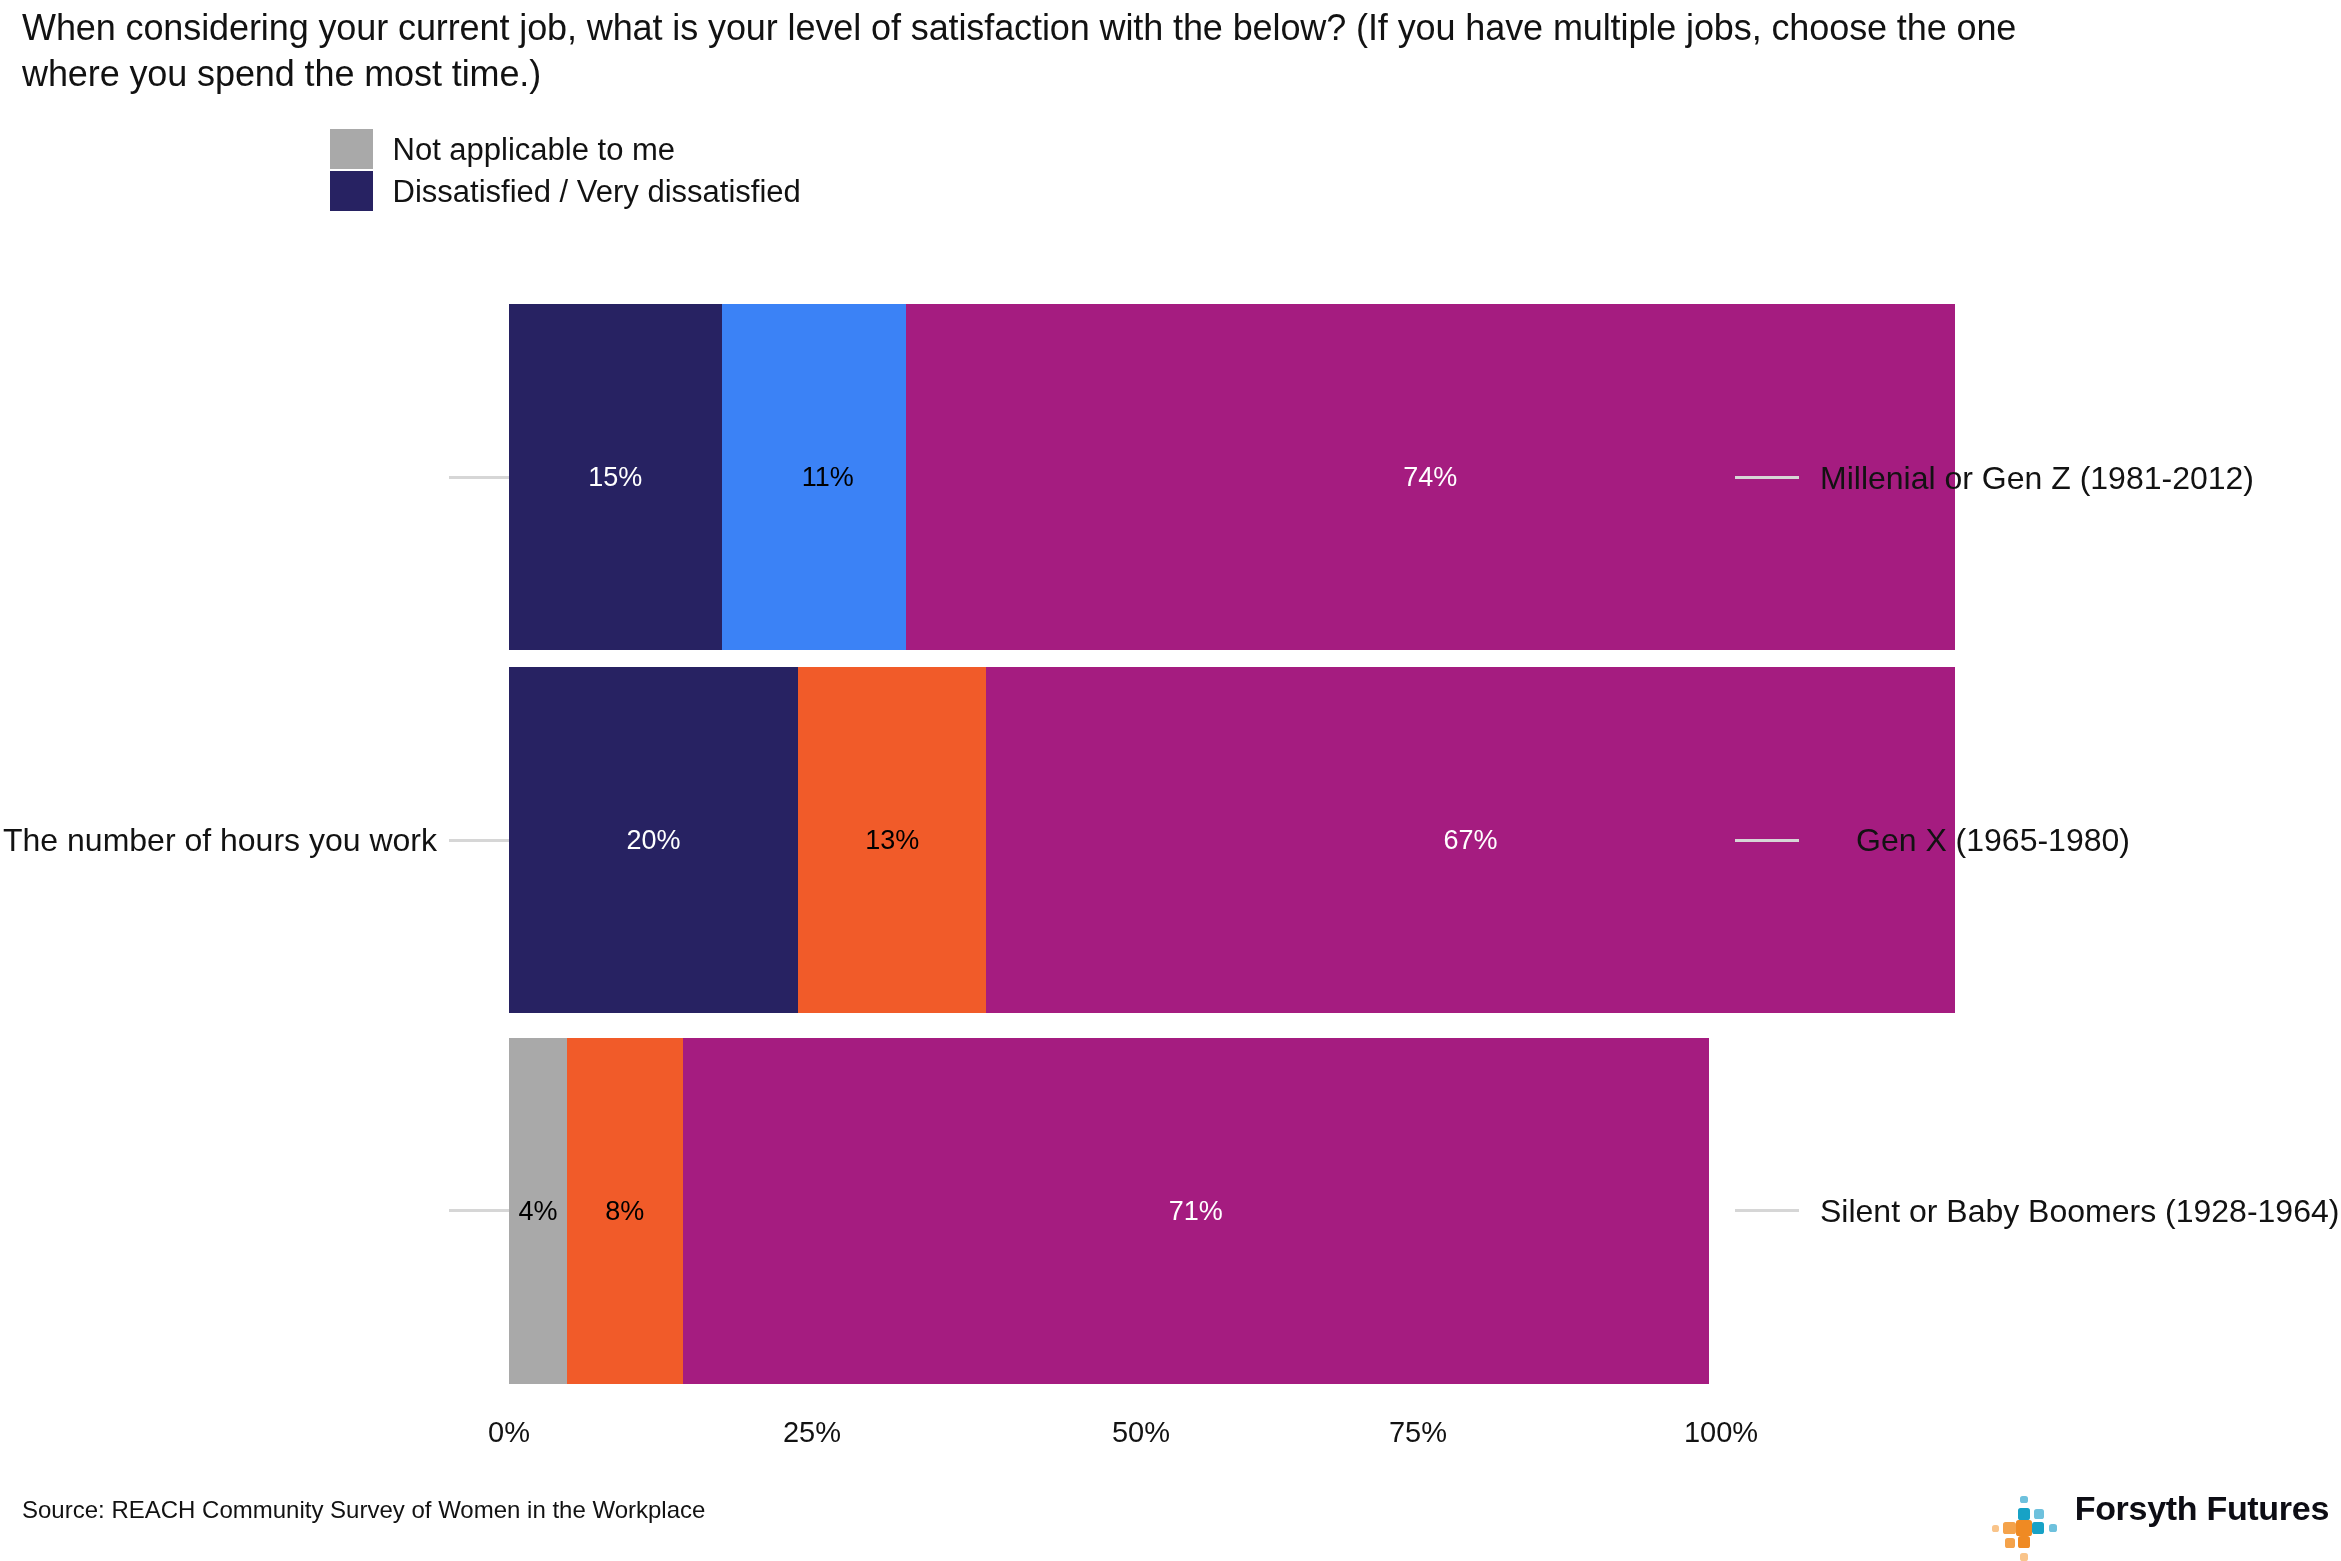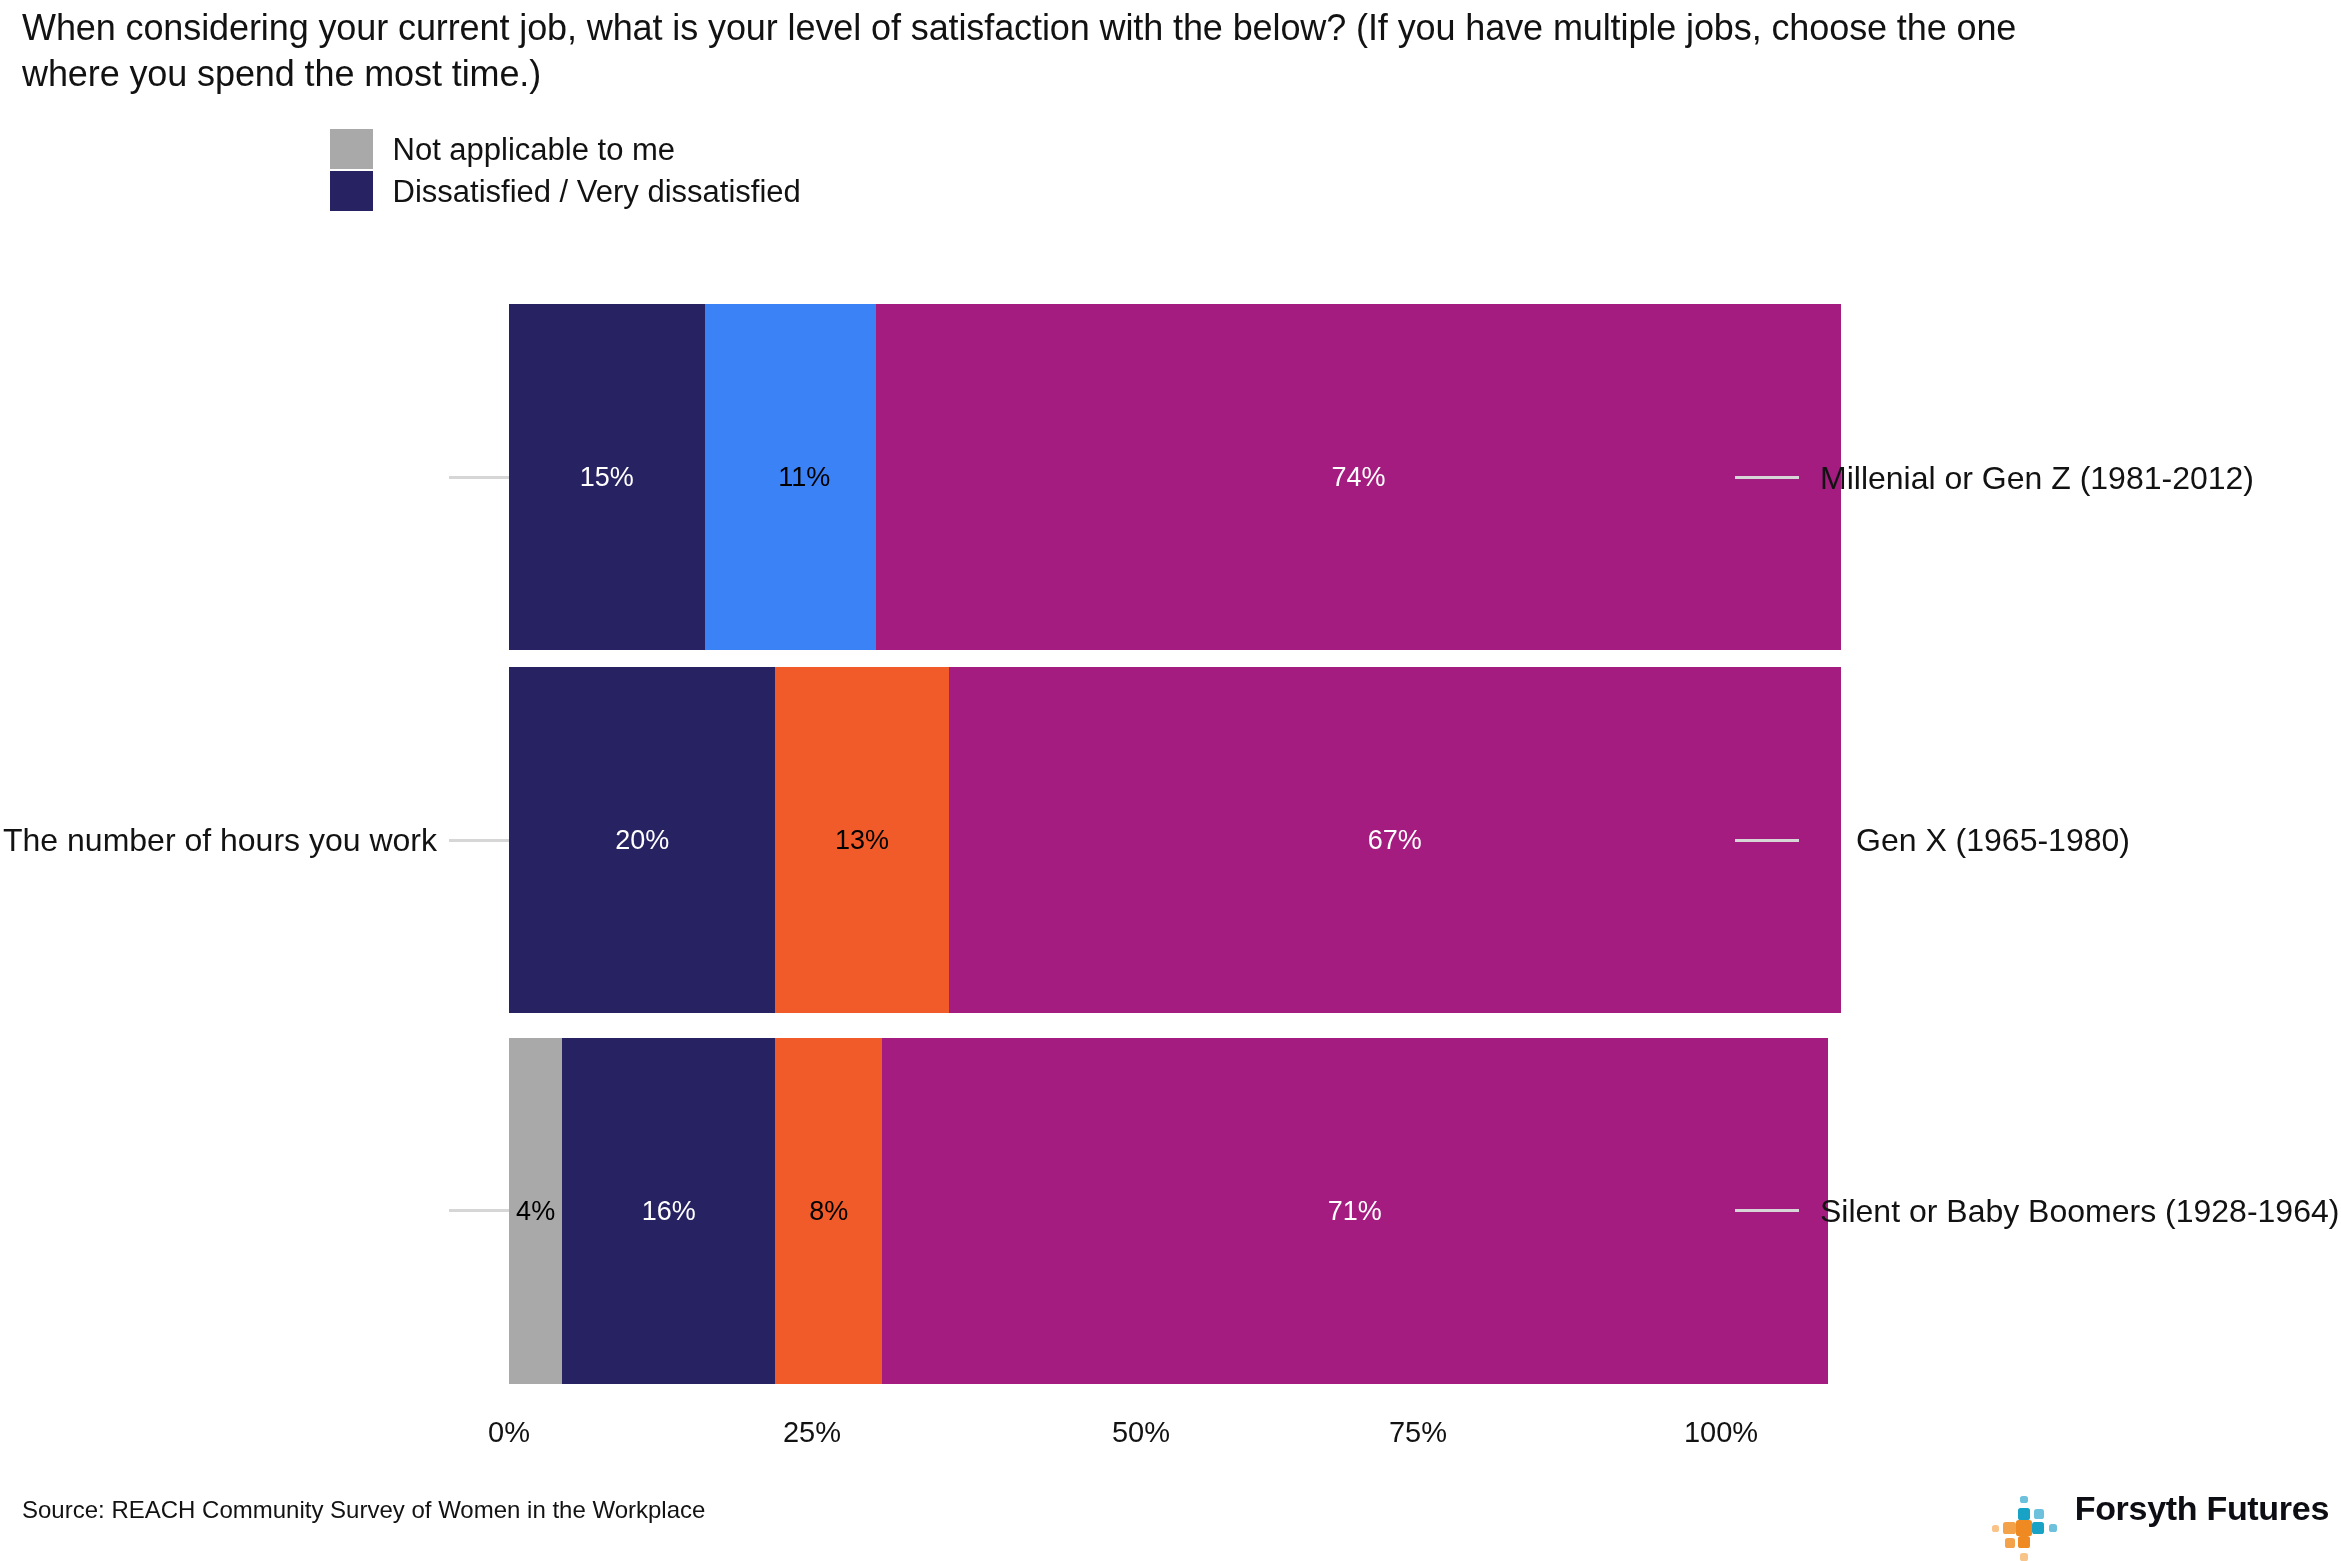--- a/index.html
+++ b/index.html
@@ -70,21 +70,21 @@
   #plot {
     position: absolute;
     left: 0;
     top: 0;
     width: 2342px;
     height: 1561px;
   }
   .bar-row {
     position: absolute;
     left: 509px;
-    width: 1332px;
+    width: 1446px;
   }
   .bar-track {
     position: absolute;
     left: 0;
     top: 0;
     width: 100%;
     height: 100%;
     display: flex;
   }
   .seg {
@@ -226,23 +226,20 @@
           </div>
         </div>
       </div>
       <div class="leader" style="left: 1735px; top: 839px; width: 64px;"></div>
       <div class="cat-label" style="left: 1820px; top: 840px; margin-left: 36px;">Gen X (1965-1980)</div>
       <div class="leader" style="top: 839px; left: 449px; width: 60px;"></div>
       <div class="bar-row" style="top: 1038px; height: 346px;">
         <div class="bar-track">
           <div class="seg" title="Not applicable to me 4%" style="width: 4%; background: rgb(169, 169, 169);">
             <span class="seg-label" style="color: rgb(0, 0, 0);">4%</span>
-          </div>
-          <div class="seg" title="Dissatisfied / Very dissatisfied 16%" style="width: 16%; background: rgb(39, 34, 98);">
-            <span class="seg-label" style="color: rgb(255, 255, 255);">16%</span>
           </div>
           <div class="seg" title="Neither dissatisfied nor satisfied 8%" style="width: 8%; background: rgb(241, 91, 41);">
             <span class="seg-label" style="color: rgb(0, 0, 0);">8%</span>
           </div>
           <div class="seg" title="Satisfied / Very satisfied 71%" style="width: 71%; background: rgb(165, 28, 128);">
             <span class="seg-label" style="color: rgb(255, 255, 255);">71%</span>
           </div>
         </div>
       </div>
       <div class="leader" style="left: 1735px; top: 1209px; width: 64px;"></div>

